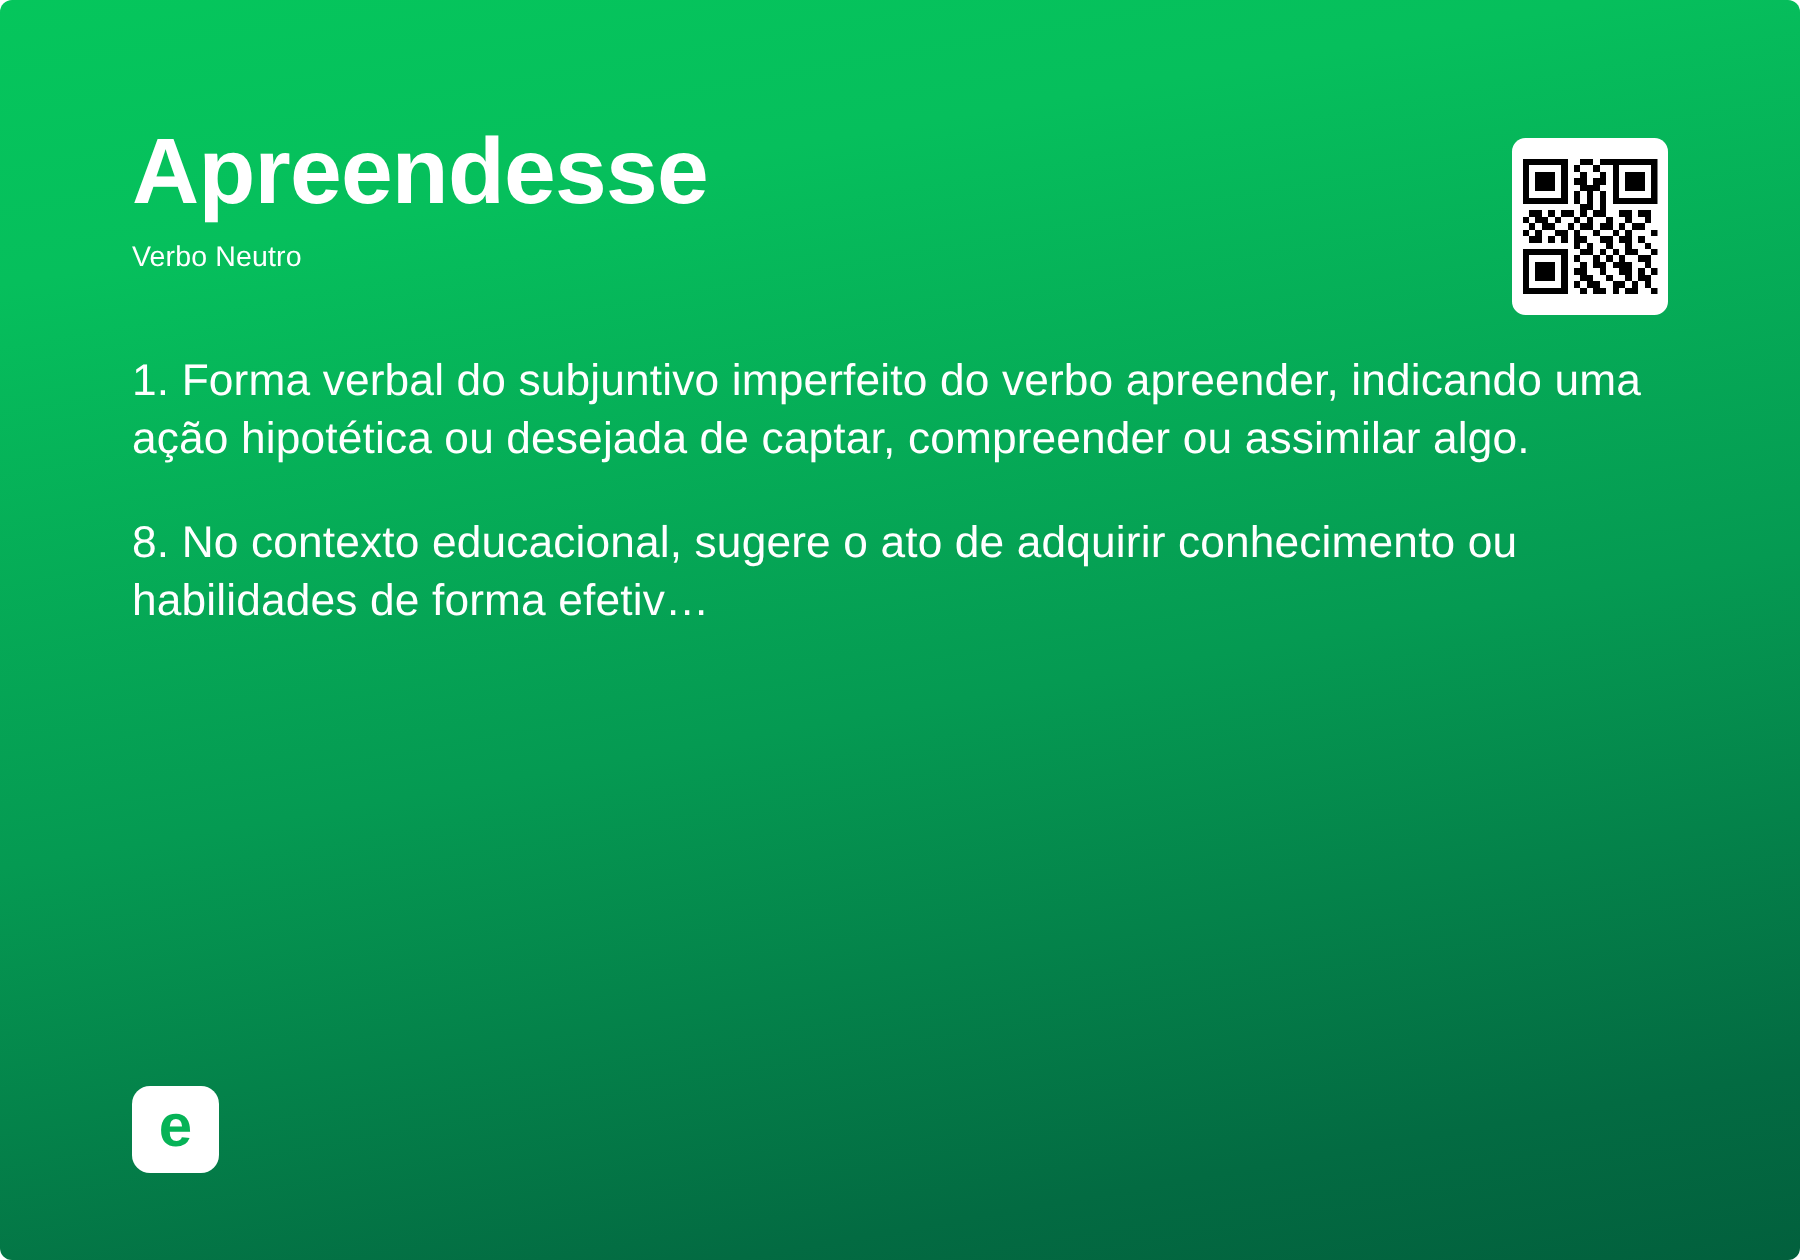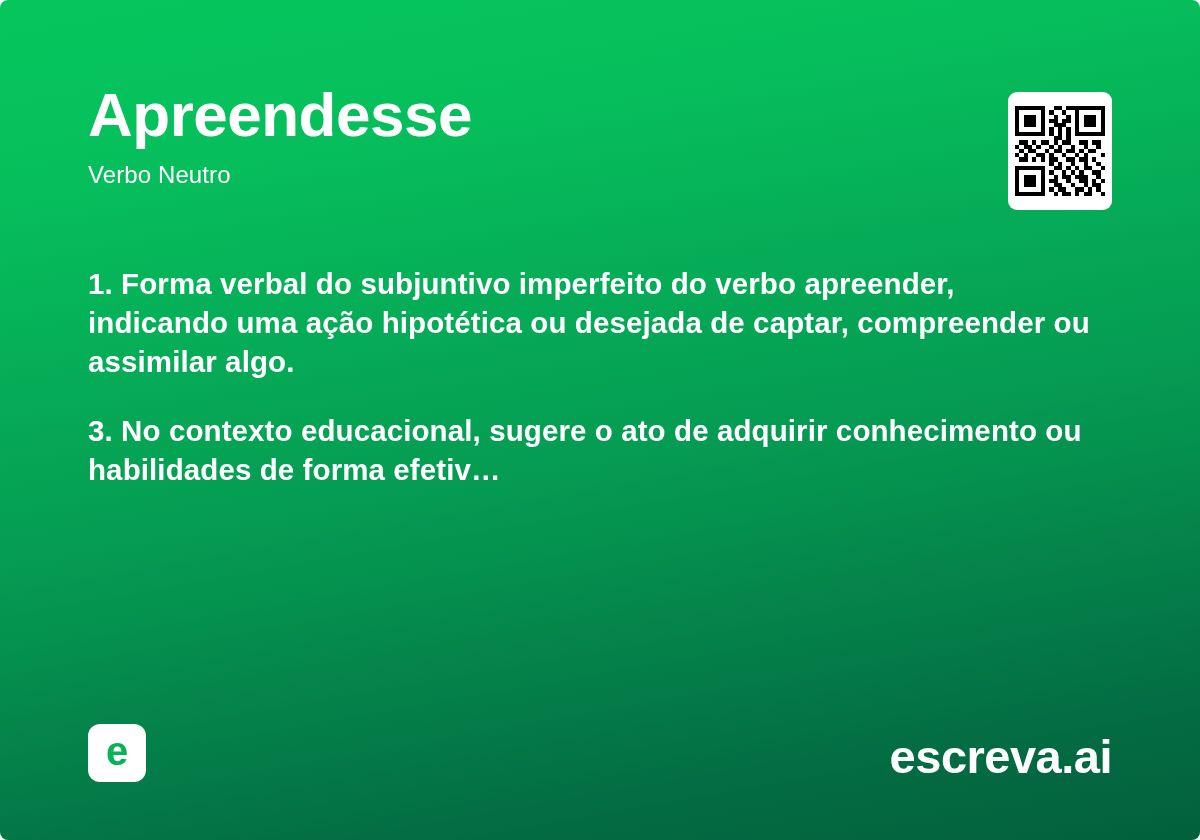--- a/index.html
+++ b/index.html
@@ -30,30 +30,29 @@
   }
   .title {
     font-size: 62px;
     font-weight: bold;
     color: #ffffff;
     letter-spacing: -0.5px;
     line-height: 1.05;
     margin: 0;
   }
   .subtitle {
-    font-size: 24px;
+    font-size: 19px;
     color: #ffffff;
     margin: 14px 0 0 0;
     font-weight: normal;
     letter-spacing: 0.1px;
   }
   .definitions {
-    margin-top: 76px;
+    margin-top: 52px;
     max-width: 1010px;
-    font-weight: bold;
   }
   .definition {
     color: #ffffff;
     font-size: 29.5px;
     line-height: 1.32;
     margin-bottom: 30px;
     letter-spacing: 0.1px;
   }
   .definition:last-child {
     margin-bottom: 0;
@@ -254,23 +253,22 @@
       </g>
     </svg>
   </div>
 
   <div class="content">
     <h1 class="title">Apreendesse</h1>
     <div class="subtitle">Verbo Neutro</div>
 
     <div class="definitions">
       <p class="definition">1. Forma verbal do subjuntivo imperfeito do verbo apreender, indicando uma ação hipotética ou desejada de captar, compreender ou assimilar algo.</p>
-      <p class="definition">3. No contexto educacional, sugere o ato de adquirir conhecimento ou habilidades de forma efetiv…</p>
+      <p class="definition">8. No contexto educacional, sugere o ato de adquirir conhecimento ou habilidades de forma efetiv…</p>
     </div>
   </div>
 
   <div class="footer-logo">
     <span>e</span>
   </div>
 
-  <div class="brand">escreva.ai</div>
 
 </div>
 
 </body></html>

